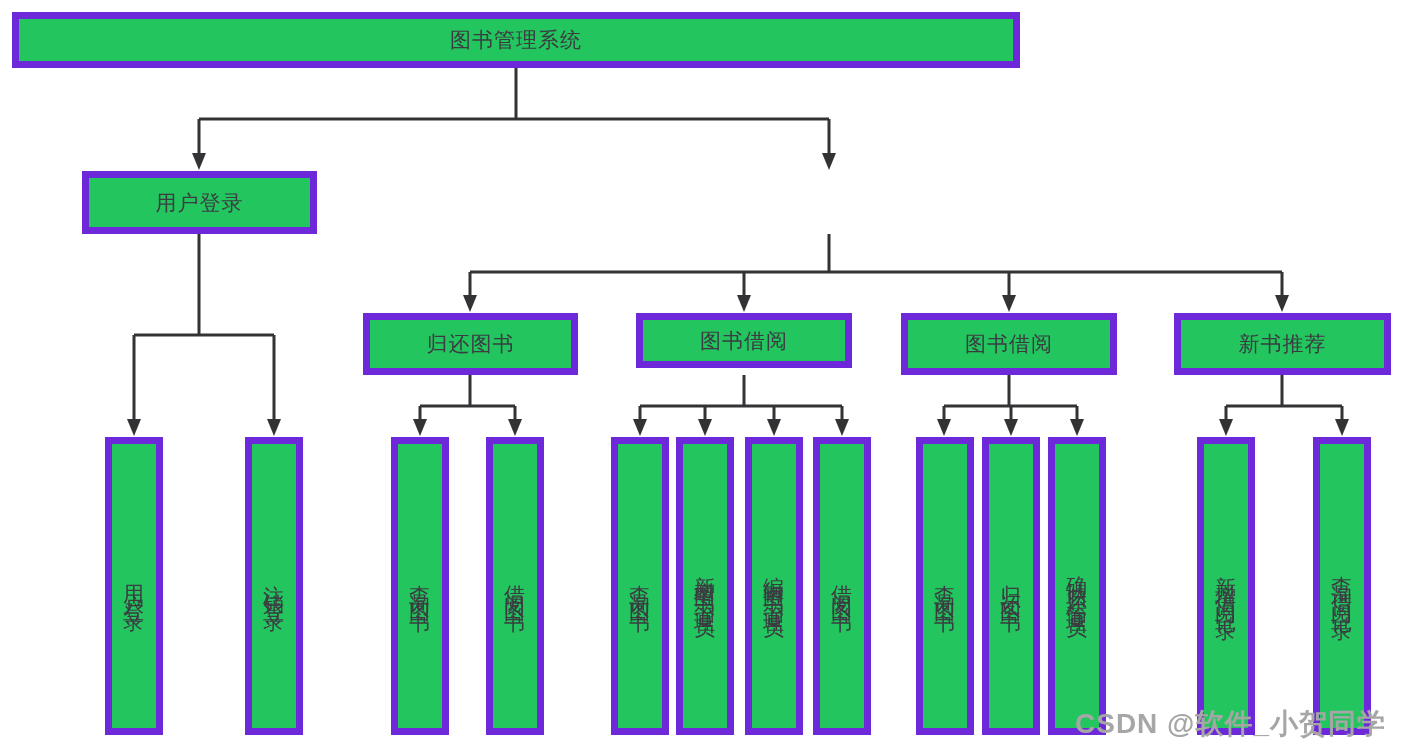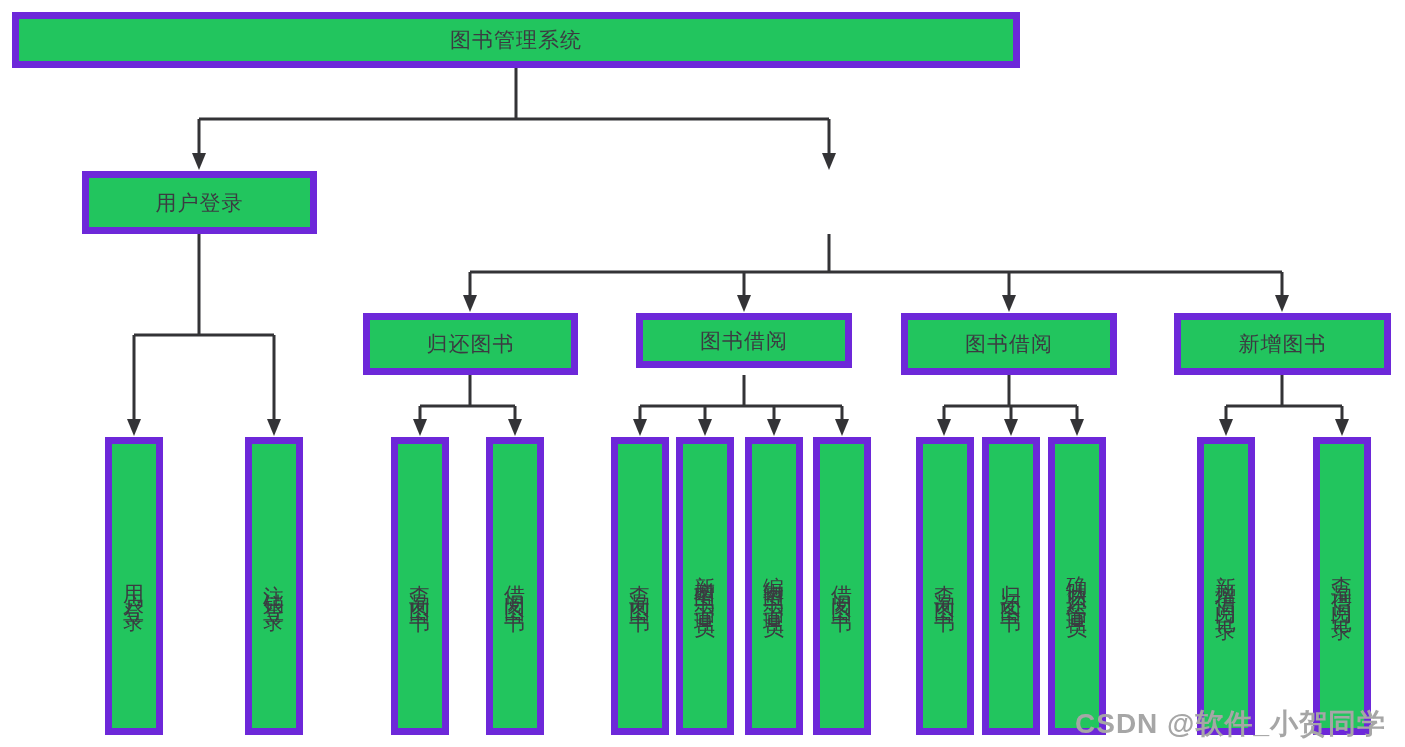--- a/index.html
+++ b/index.html
@@ -99,21 +99,21 @@
     </g>
   </svg>
 
   <div class="node hbox" style="left:12px;top:12px;width:1008px;height:56px">图书管理系统</div>
 
   <div class="node hbox" style="left:82px;top:171px;width:235px;height:63px">用户登录</div>
 
   <div class="node hbox" style="left:363px;top:313px;width:215px;height:62px">归还图书</div>
   <div class="node hbox" style="left:636px;top:313px;width:216px;height:55px">图书借阅</div>
   <div class="node hbox" style="left:901px;top:313px;width:216px;height:62px">图书借阅</div>
-  <div class="node hbox" style="left:1174px;top:313px;width:217px;height:62px">新增图书</div>
+  <div class="node hbox" style="left:1174px;top:313px;width:217px;height:62px">新书推荐</div>
 
   <div class="node vbox" style="left:105px;top:437px;width:58px;height:298px">用户登录</div>
   <div class="node vbox" style="left:245px;top:437px;width:58px;height:298px">注销登录</div>
 
   <div class="node vbox" style="left:391px;top:437px;width:58px;height:298px">查询图书</div>
   <div class="node vbox" style="left:486px;top:437px;width:58px;height:298px">借阅图书</div>
 
   <div class="node vbox" style="left:611px;top:437px;width:58px;height:298px">查询图书</div>
   <div class="node vbox tight" style="left:676px;top:437px;width:58px;height:298px">新增图书（管理员）</div>
   <div class="node vbox tight" style="left:745px;top:437px;width:58px;height:298px">编辑图书（管理员）</div>

